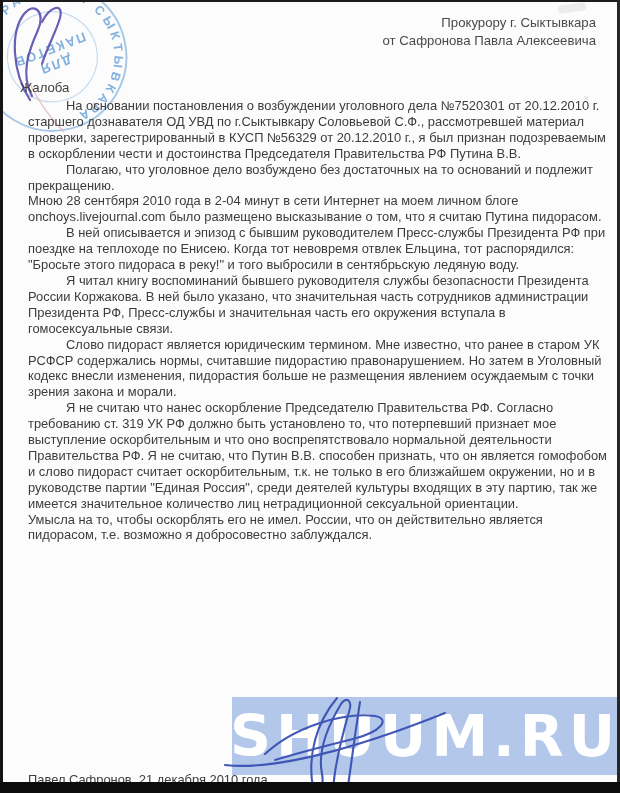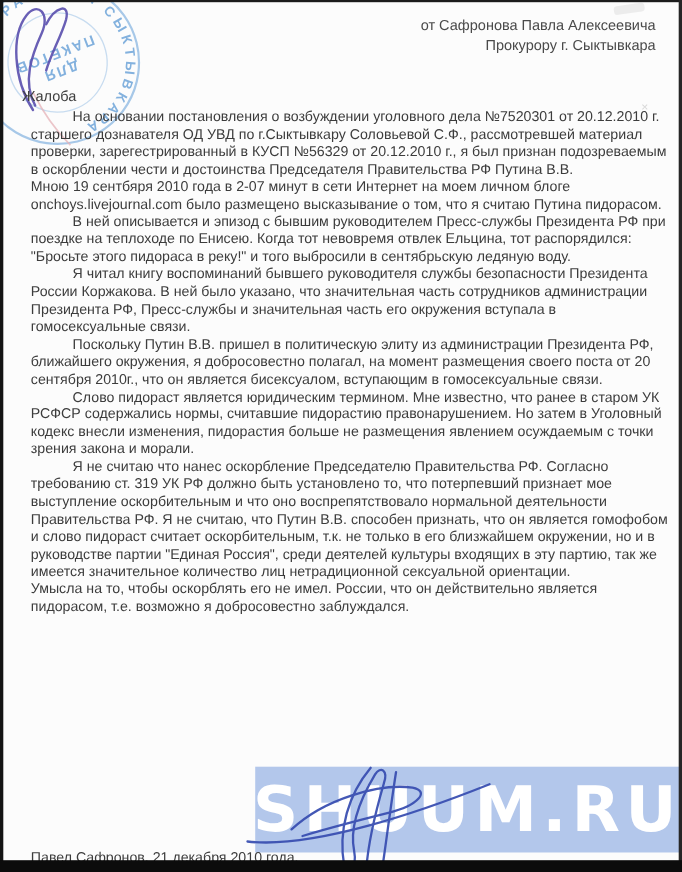--- a/index.html
+++ b/index.html
@@ -101,32 +101,32 @@
 
   <div class="smudge-1"></div>
   <div class="smudge-2">×</div>
 
   <div class="watermark">
     <span>SHUUM.RU</span>
   </div>
 
   <div class="content">
     <div class="header">
+      <div>Прокурору г. Сыктывкара</div>
       <div>от Сафронова Павла Алексеевича</div>
-      <div>Прокурору г. Сыктывкара</div>
     </div>
 
     <div class="title">Жалоба</div>
 
     <div class="body-text">
       <p class="indent">На основании постановления о возбуждении уголовного дела №7520301 от 20.12.2010 г. старшего дознавателя ОД УВД по г.Сыктывкару Соловьевой С.Ф., рассмотревшей материал проверки, зарегестрированный в КУСП №56329 от 20.12.2010 г., я был признан подозреваемым в оскорблении чести и достоинства Председателя Правительства РФ Путина В.В.</p>
-      <p>Мною 19 сентбяря 2010 года в 2-07 минут в сети Интернет на моем личном блоге onchoys.livejournal.com было размещено высказывание о том, что я считаю Путина пидорасом.</p>
+      <p class="indent">Полагаю, что уголовное дело возбуждено без достаточных на то оснований и подлежит прекращению.</p>
+      <p>Мною 28 сентбяря 2010 года в 2-04 минут в сети Интернет на моем личном блоге onchoys.livejournal.com было размещено высказывание о том, что я считаю Путина пидорасом.</p>
       <p class="indent">В ней описывается и эпизод с бывшим руководителем Пресс-службы Президента РФ при поездке на теплоходе по Енисею. Когда тот невовремя отвлек Ельцина, тот распорядился: "Бросьте этого пидораса в реку!" и того выбросили в сентябрьскую ледяную воду.</p>
       <p class="indent">Я читал книгу воспоминаний бывшего руководителя службы безопасности Президента России Коржакова. В ней было указано, что значительная часть сотрудников администрации Президента РФ, Пресс-службы и значительная часть его окружения вступала в гомосексуальные связи.</p>
-      <p class="indent">Поскольку Путин В.В. пришел в политическую элиту из администрации Президента РФ, ближайшего окружения, я добросовестно полагал, на момент размещения своего поста от 20 сентября 2010г., что он является бисексуалом, вступающим в гомосексуальные связи.</p>
       <p class="indent">Слово пидораст является юридическим термином. Мне известно, что ранее в старом УК РСФСР содержались нормы, считавшие пидорастию правонарушением. Но затем в Уголовный кодекс внесли изменения, пидорастия больше не размещения явлением осуждаемым с точки зрения закона и морали.</p>
       <p class="indent">Я не считаю что нанес оскорбление Председателю Правительства РФ. Согласно требованию ст. 319 УК РФ должно быть установлено то, что потерпевший признает мое выступление оскорбительным и что оно воспрепятствовало нормальной деятельности Правительства РФ. Я не считаю, что Путин В.В. способен признать, что он является гомофобом и слово пидораст считает оскорбительным, т.к. не только в его близжайшем окружении, но и в руководстве партии "Единая Россия", среди деятелей культуры входящих в эту партию, так же имеется значительное количество лиц нетрадиционной сексуальной ориентации.</p>
       <p>Умысла на то, чтобы оскорблять его не имел. России, что он действительно является пидорасом, т.е. возможно я добросовестно заблуждался.</p>
     </div>
   </div>
 
   <div class="signoff">Павел Сафронов, 21 декабря 2010 года.</div>
 
   <svg class="signature" width="250" height="101" viewBox="0 0 250 101">
     <g fill="none" stroke="#3a50b2" stroke-width="2.1" stroke-linecap="round" opacity="0.95">

